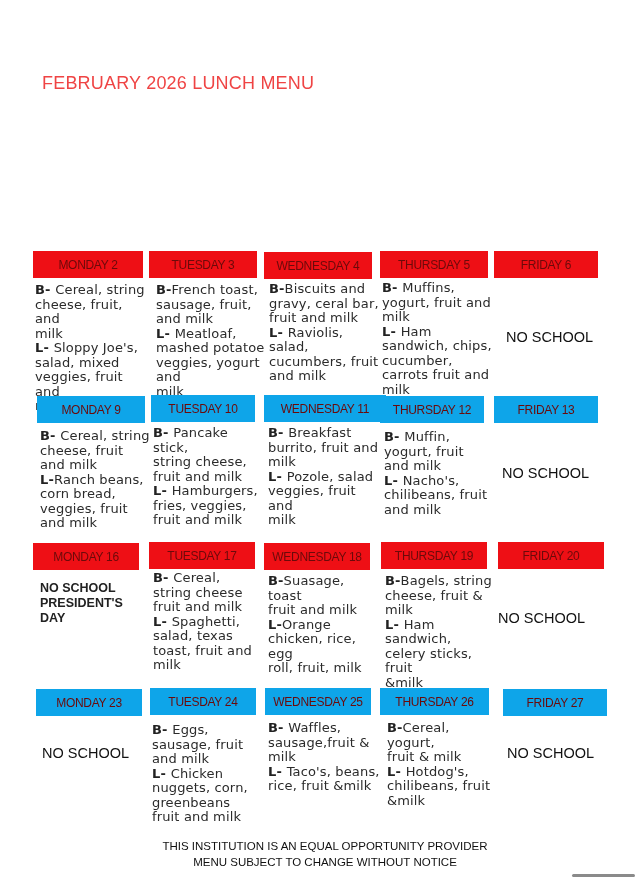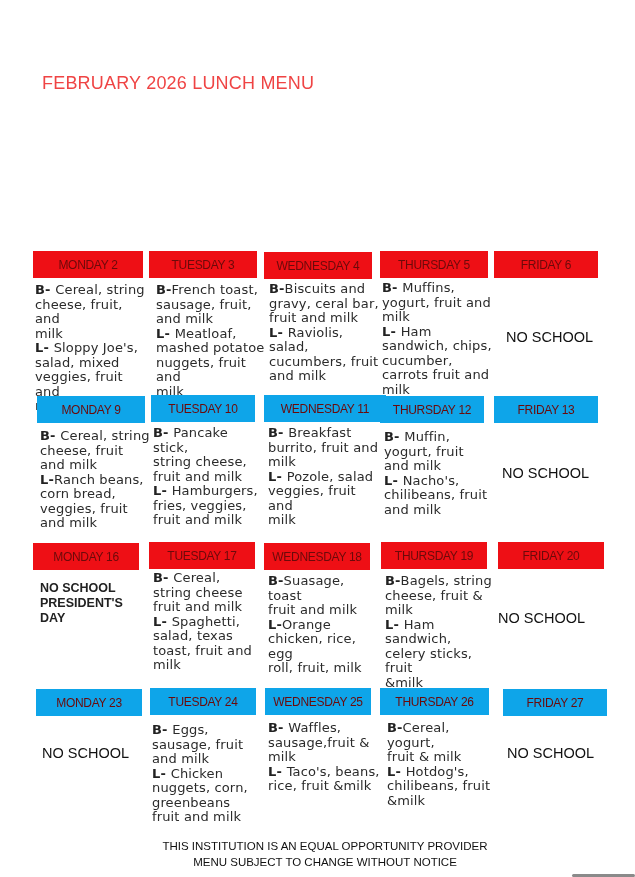--- a/index.html
+++ b/index.html
@@ -56,21 +56,21 @@
 milk</span>
 <b>L- </b><span>Sloppy Joe's,
 salad, mixed
 veggies, fruit  and
 milk</span></div>
 <div class="cell" style="left:156px;top:283px;width:110px;"><b>B-</b><span>French toast,
 sausage, fruit,
 and milk</span>
 <b>L- </b><span>Meatloaf,
 mashed potatoe
- nuggets, fruit and
+ veggies, yogurt and
 milk</span></div>
 <div class="cell" style="left:269px;top:282px;width:112px;"><b>B-</b><span>Biscuits and
 gravy, ceral bar,
 fruit and milk</span>
 <b>L- </b><span>Raviolis, salad,
 cucumbers, fruit
 and milk</span></div>
 <div class="cell" style="left:382px;top:281px;width:112px;"><b>B- </b><span>Muffins,
 yogurt, fruit and
 milk</span>

